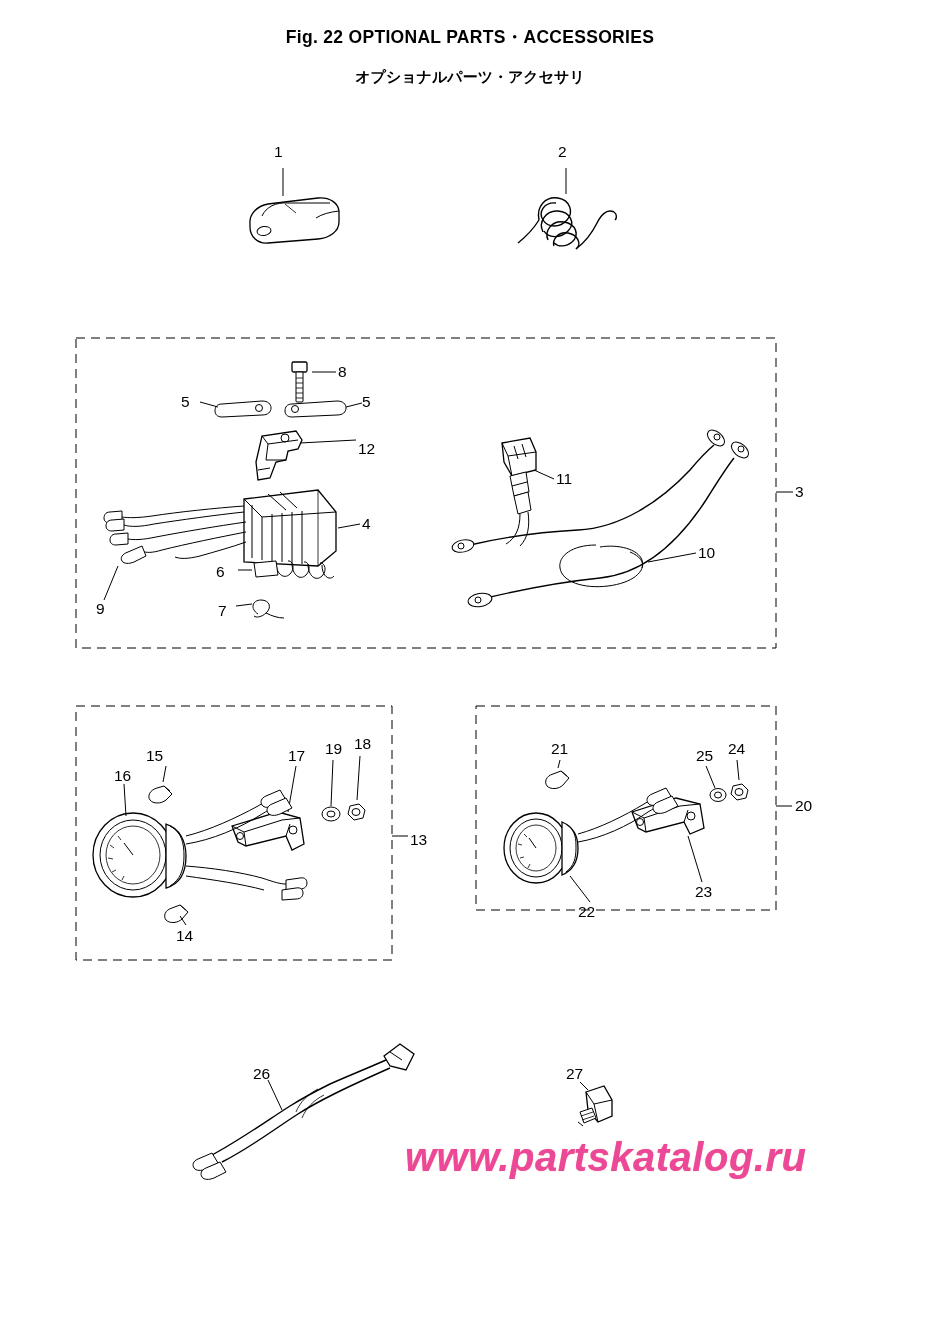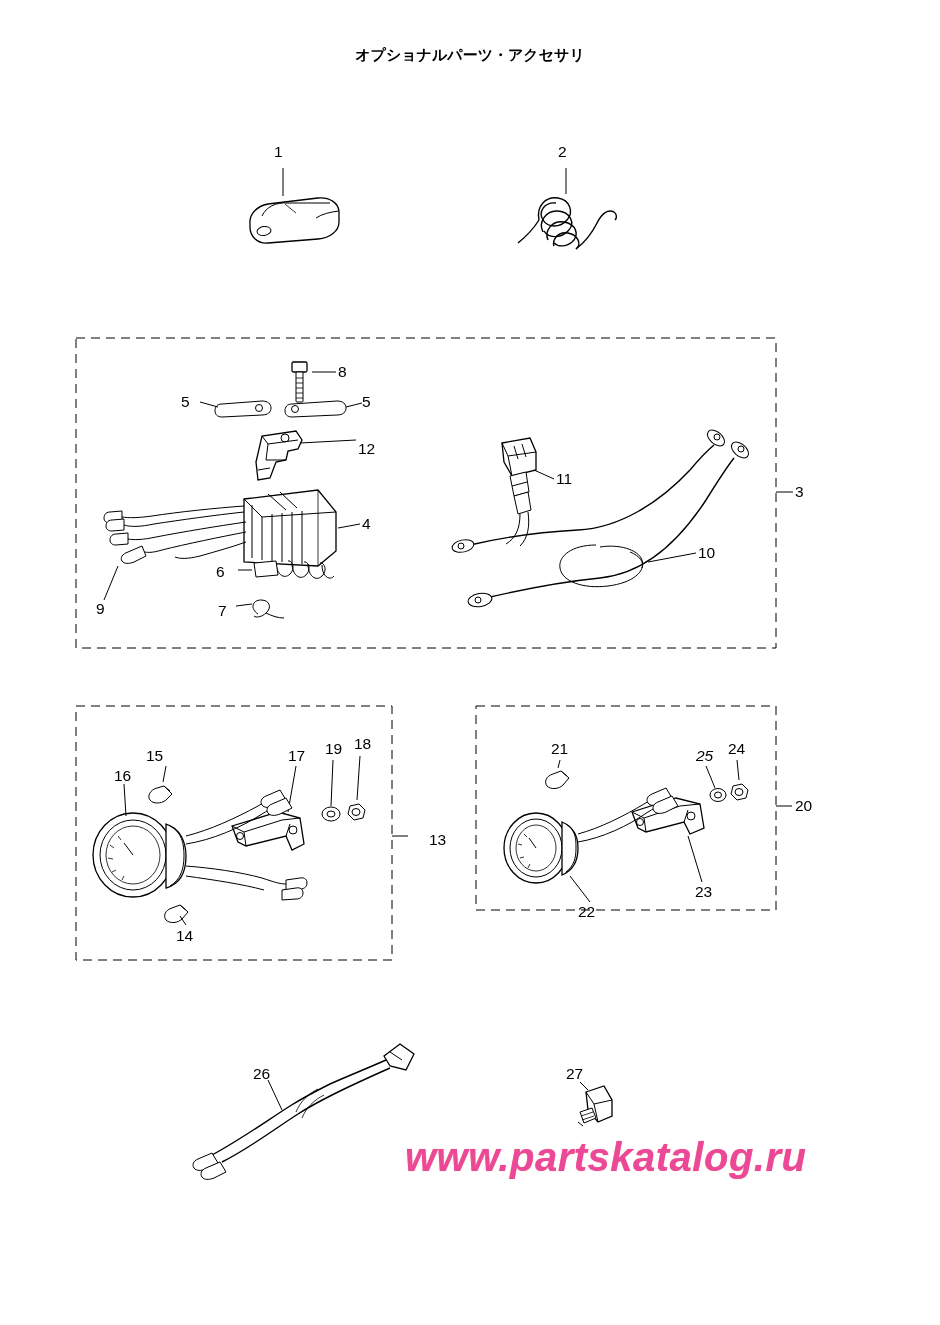--- a/index.html
+++ b/index.html
@@ -78,20 +78,21 @@
   .fillw-th { fill: #ffffff; stroke: #000; stroke-width: 1.3; }
   .dash { fill: none; stroke: #000; stroke-width: 1; stroke-dasharray: 9 6; }
   .lead { fill: none; stroke: #000; stroke-width: 1; }
 </style>
 </head>
 <body>
 
 <div id="stage">
 
   <div class="title-block">
+    <div class="title-en">Fig. 22  OPTIONAL PARTS・ACCESSORIES</div>
     <div class="title-jp">オプショナルパーツ・アクセサリ</div>
   </div>
 
   <svg id="art" viewBox="0 0 940 1325">
 
     <g>
       <path class="fillw-th" d="M250 224 C249 214 257 206 268 204 L318 198 C330 197 338 203 339 211 L339 222 C339 231 330 238 318 239 L268 243 C257 244 250 236 250 227 Z"></path>
       <path class="ln" d="M262 216 C266 207 276 202 288 203 L330 203"></path>
       <path class="ln" d="M339 211 C330 212 322 214 316 218"></path>
       <ellipse class="fillw" cx="264" cy="231" rx="7" ry="4.5" transform="rotate(-8 264 231)"></ellipse>
@@ -355,31 +356,31 @@
   <div class="callout" style="left:362px;  top:516px;">4</div>
   <div class="callout" style="left:181px;  top:394px;">5</div>
   <div class="callout" style="left:362px;  top:394px;">5</div>
   <div class="callout" style="left:216px;  top:564px;">6</div>
   <div class="callout" style="left:218px;  top:603px;">7</div>
   <div class="callout" style="left:338px;  top:364px;">8</div>
   <div class="callout" style="left:96px;   top:601px;">9</div>
   <div class="callout" style="left:698px;  top:545px;">10</div>
   <div class="callout" style="left:556px;  top:471px;">11</div>
   <div class="callout" style="left:358px;  top:433px;margin-top:8px;">12</div>
-  <div class="callout" style="left:410px;  top:832px;margin-left:19px;">13</div>
+  <div class="callout" style="left:410px;  top:832px;">13</div>
   <div class="callout" style="left:176px;  top:928px;">14</div>
   <div class="callout" style="left:146px;  top:748px;">15</div>
   <div class="callout" style="left:114px;  top:768px;">16</div>
   <div class="callout" style="left:288px;  top:748px;text-align:right;">17</div>
   <div class="callout" style="left:354px;  top:736px;">18</div>
   <div class="callout" style="left:325px;  top:741px;">19</div>
   <div class="callout" style="left:795px;  top:798px;">20</div>
   <div class="callout" style="left:551px;  top:741px;">21</div>
   <div class="callout" style="left:578px;  top:904px;">22</div>
   <div class="callout" style="left:695px;  top:884px;text-align:right;">23</div>
   <div class="callout" style="left:728px;  top:741px;">24</div>
-  <div class="callout" style="left:696px;  top:748px;font-style:italic;">25</div>
+  <div class="callout" style="left:696px;  top:748px;">25</div>
   <div class="callout" style="left:253px;  top:1066px;">26</div>
   <div class="callout" style="left:566px;  top:1066px;">27</div>
 
   <div class="watermark">www.partskatalog.ru</div>
 
 </div>
 
 </body></html>

